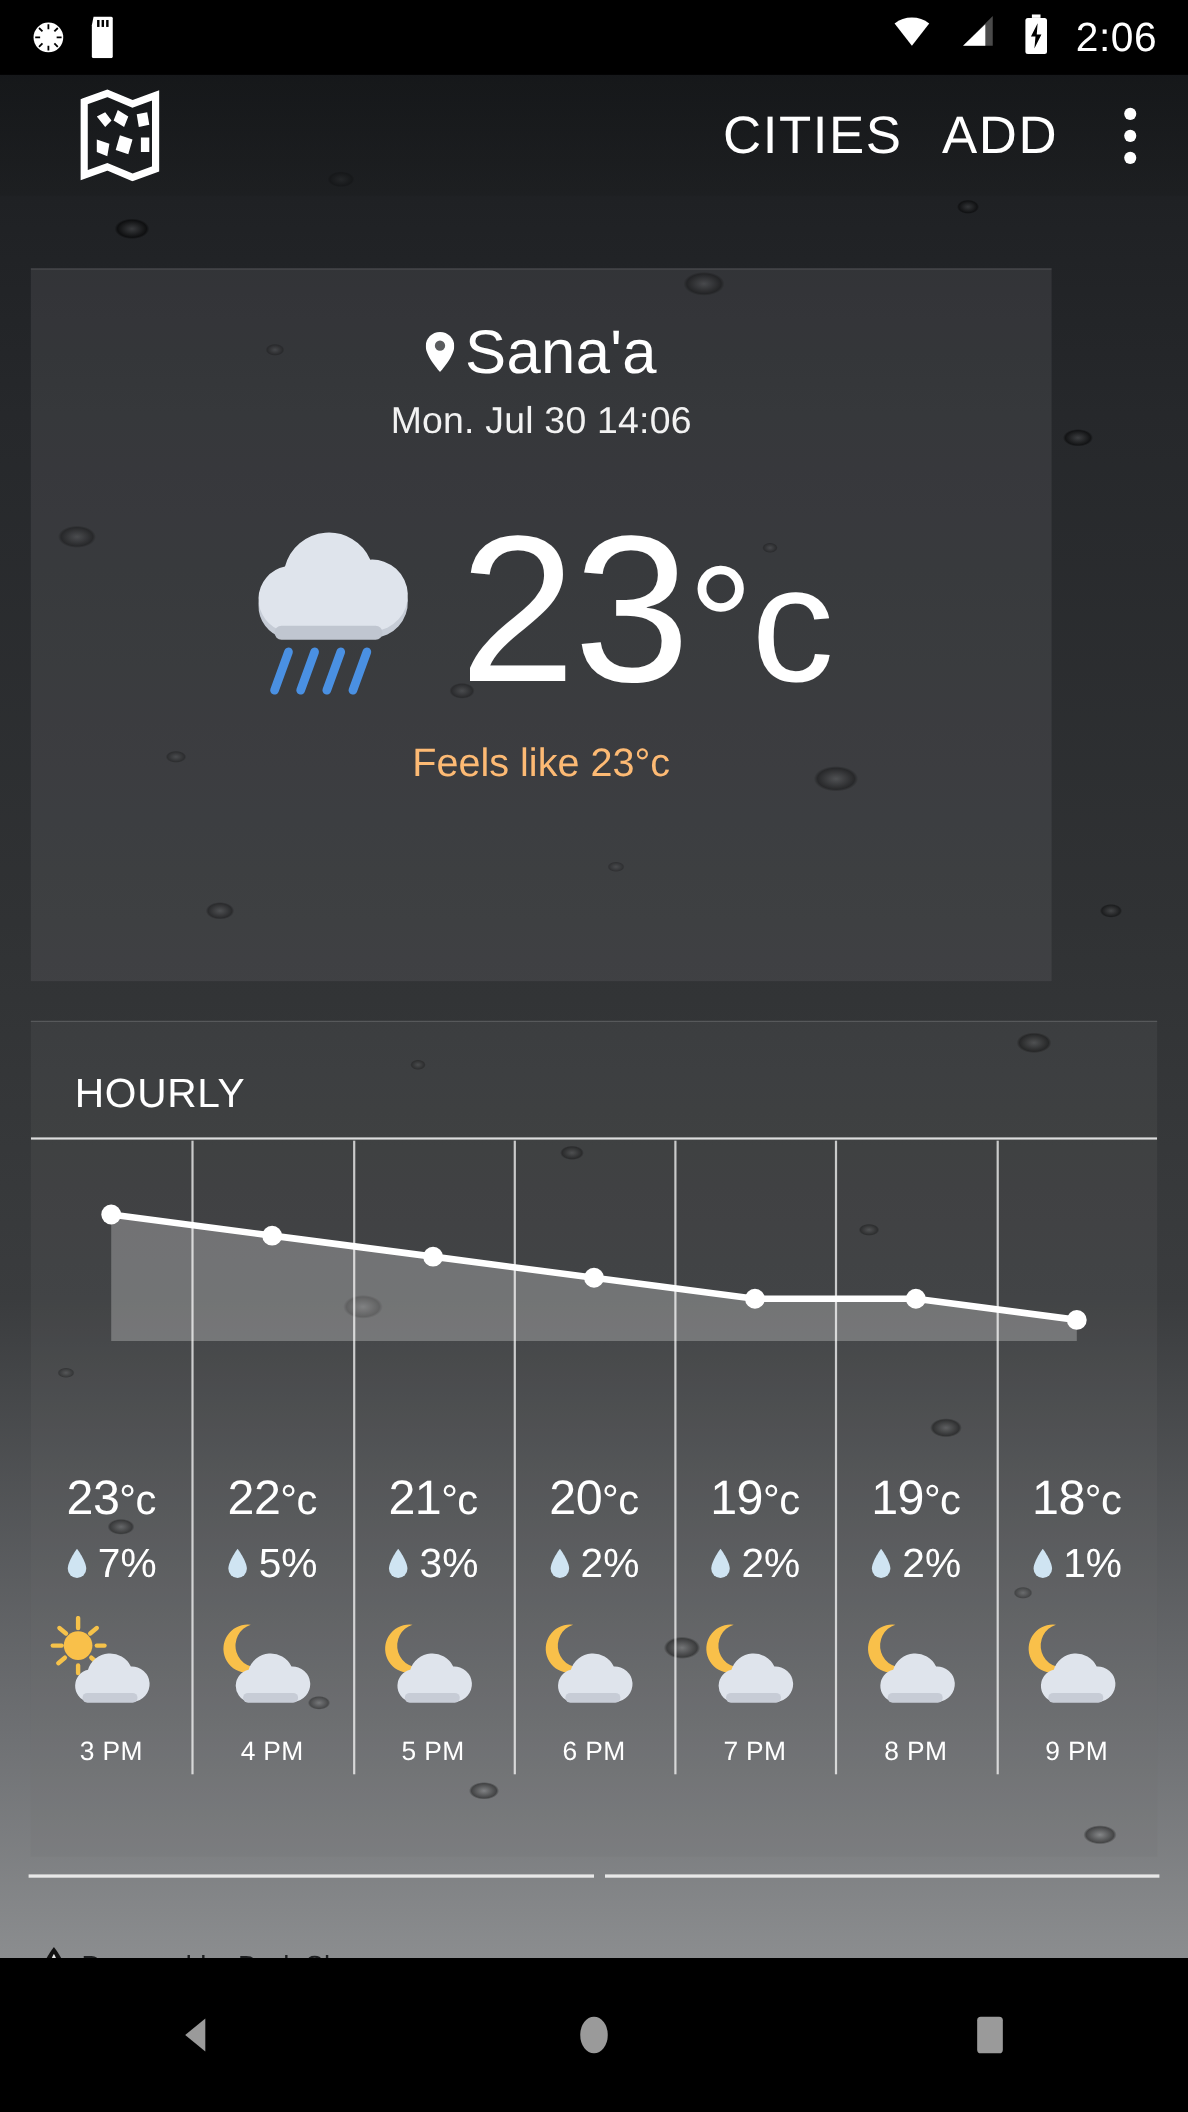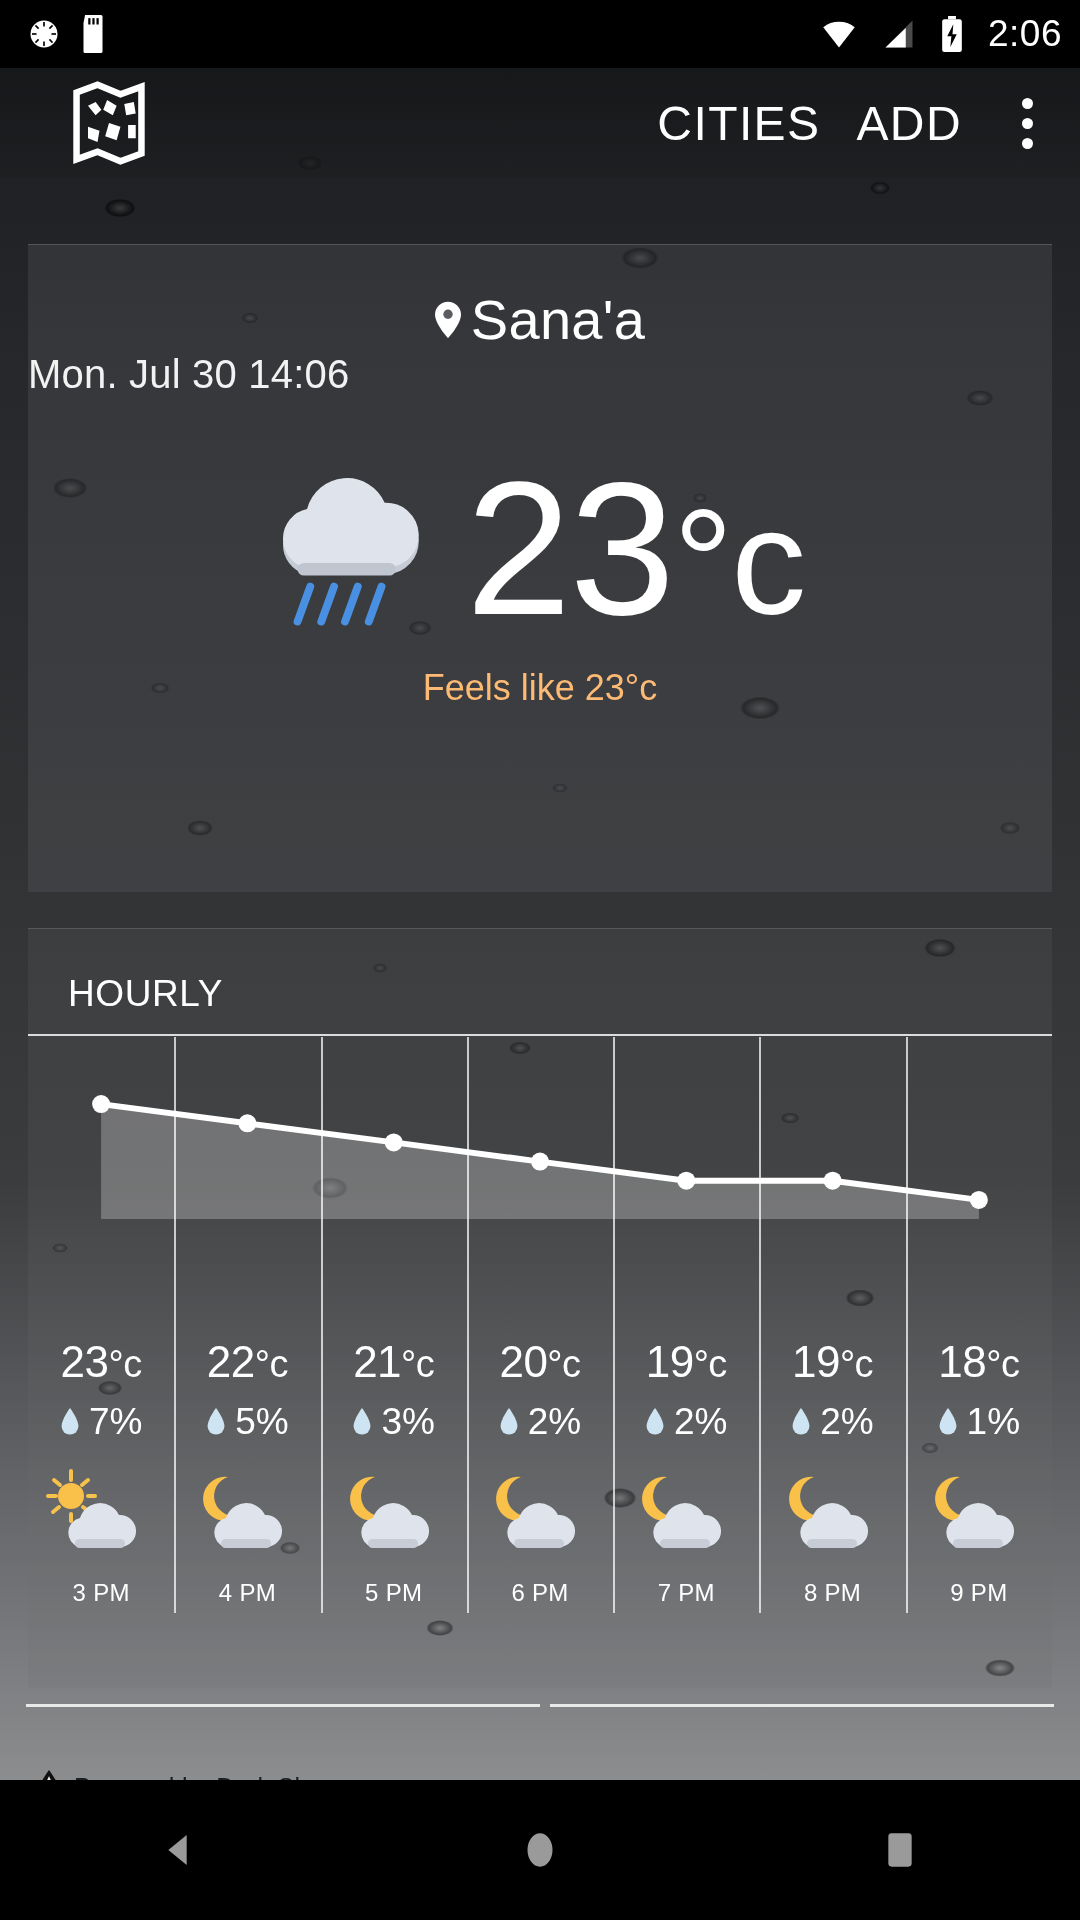--- a/index.html
+++ b/index.html
@@ -48,46 +48,46 @@
       radial-gradient(ellipse 11px 7px at 930px 1380px, rgba(255,255,255,.08), rgba(0,0,0,.35) 65%, transparent 78%),
       radial-gradient(ellipse 13px 8px at 290px 1480px, rgba(255,255,255,.09), rgba(0,0,0,.4) 65%, transparent 78%);
   }
 
   
   .statusbar{
     position:absolute; left:0; top:0; width:1080px; height:68px;
     background:#000; display:flex; align-items:center; z-index:40;
   }
   .sb-left{ display:flex; align-items:center; gap:16px; padding-left:26px; }
-  .sb-right{ margin-left:auto; display:flex; align-items:center; gap:24px; padding-right:18px; }
+  .sb-right{ margin-left:auto; display:flex; align-items:flex-start; gap:24px; padding-right:28px; }
   .sb-time{ color:#fff; font-size:37px; letter-spacing:.5px; }
 
   
   .appbar{
     position:absolute; left:0; top:68px; width:1080px; height:110px;
     display:flex; align-items:center; z-index:30;
     background:linear-gradient(180deg,rgba(20,22,24,.78),rgba(28,30,32,.62));
   }
   .map-icon{ margin-left:70px; width:78px; height:84px; }
   .appbar-actions{ margin-left:auto; display:flex; align-items:center; padding-right:24px; }
   .ab-btn{ color:#fff; font-size:48px; letter-spacing:1.4px; padding:0 18px; }
   .overflow{ width:58px; display:flex; flex-direction:column; align-items:center; gap:9px; margin-left:18px; }
   .overflow i{ width:11px; height:11px; border-radius:50%; background:#fff; display:block; }
 
   
   .card-current{
-    position:absolute; left:28px; top:244px; width:1024px; height:648px;
+    position:absolute; left:28px; top:244px; width:928px; height:648px;
     background:rgba(120,122,124,.20);
     border-top:1px solid rgba(255,255,255,.16);
     z-index:20; overflow:hidden;
   }
   .city-row{ display:flex; align-items:center; justify-content:center; margin-top:42px; }
   .pin{ width:26px; height:38px; margin-right:10px; }
   .city-name{ color:#fff; font-size:56px; font-weight:400; letter-spacing:.3px; }
-  .date-line{ color:#f2f2f2; font-size:40px; letter-spacing:.2px; }
+  .date-line{ text-align:center; color:#f2f2f2; font-size:34px; margin-top:12px; letter-spacing:.2px; }
   .temp-row{ display:flex; align-items:center; justify-content:center; margin-top:66px; padding-right:18px; }
   .cur-icon{ width:190px; height:160px; margin-right:18px; }
   .temp-big{ color:#fff; font-size:190px; line-height:170px; font-weight:300; letter-spacing:-2px; }
   .temp-big .unit{ font-size:150px; }
   .cond{ text-align:center; color:#fff; font-size:52px; font-weight:300; margin-top:46px; }
   .feels{ text-align:center; color:#fdba74; font-size:36px; font-weight:300; margin-top:20px; }
 
   
   .card-hourly{
     position:absolute; left:28px; top:928px; width:1024px; height:760px;

